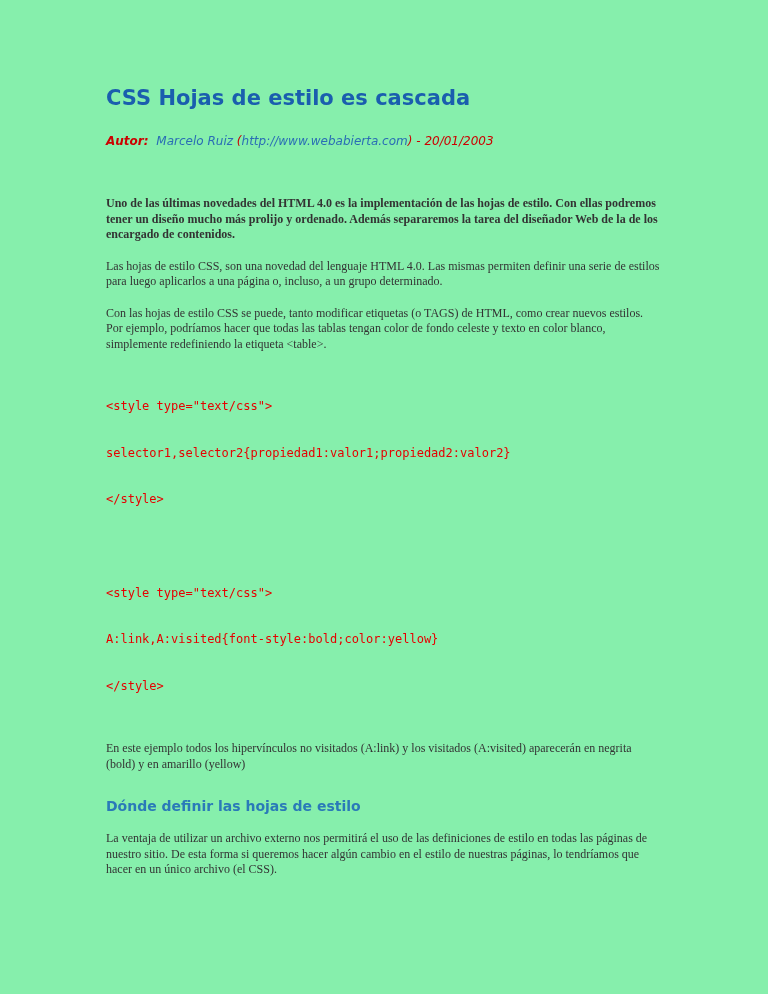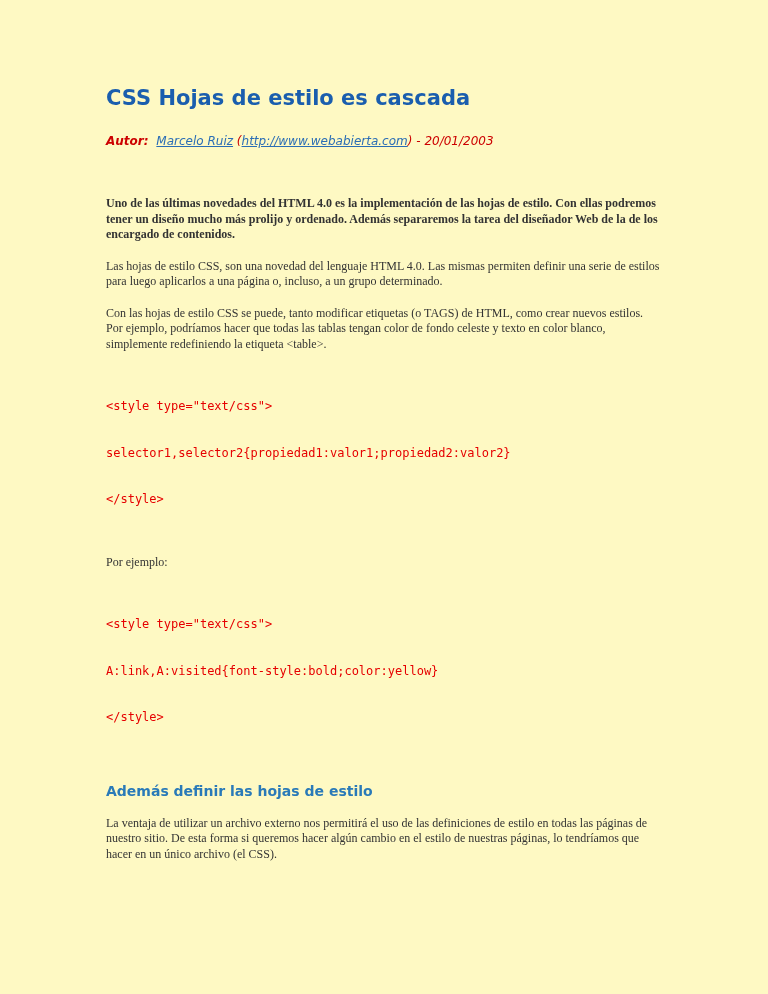--- a/index.html
+++ b/index.html
@@ -4,21 +4,21 @@
 <style>
   * { margin: 0; padding: 0; box-sizing: border-box; }
   html, body { background: #ffffff; }
   body {
     font-family: "DejaVu Sans", "Liberation Sans", sans-serif;
     color: #333333;
   }
   .page {
     width: 768px;
     height: 994px;
-    background: #fef9c3;
+    background: #86efac;
     padding: 86px 106px 40px 106px;
     overflow: hidden;
   }
   .doc-title {
     font-size: 21px;
     font-weight: bold;
     color: #1a5eae;
     margin-bottom: 24px;
     letter-spacing: 0;
   }
@@ -28,21 +28,20 @@
     margin-bottom: 48px;
     color: #cc0000;
   }
   .byline .author-label {
     color: #cc0000;
     font-weight: bold;
     margin-right: 4px;
   }
   .byline a {
     color: #2a6db5;
-    text-decoration: underline;
     cursor: pointer;
   }
   .byline .plain {
     color: #cc0000;
   }
   p.para {
     font-size: 12px;
     line-height: 15.5px;
     margin-bottom: 16px;
     color: #333333;
@@ -86,27 +85,27 @@
 
   <p class="para">Con las hojas de estilo CSS se puede, tanto modificar etiquetas (o TAGS) de HTML, como crear nuevos estilos. Por ejemplo, podríamos hacer que todas las tablas tengan color de fondo celeste y texto en color blanco, simplemente redefiniendo la etiqueta &lt;table&gt;.</p>
 
 
   <div class="code-block">
     <div>&lt;style type="text/css"&gt;</div>
     <div>selector1,selector2{propiedad1:valor1;propiedad2:valor2}</div>
     <div>&lt;/style&gt;</div>
   </div>
 
-  <p class="para">Por ejemplo:</p>
 
   <div class="code-block">
     <div>&lt;style type="text/css"&gt;</div>
     <div>A:link,A:visited{font-style:bold;color:yellow}</div>
     <div>&lt;/style&gt;</div>
   </div>
 
+  <p class="para">En este ejemplo todos los hipervínculos no visitados (A:link) y los visitados (A:visited) aparecerán en negrita (bold) y en amarillo (yellow)</p>
 
-  <h2 class="section-heading">Además definir las hojas de estilo</h2>
+  <h2 class="section-heading">Dónde definir las hojas de estilo</h2>
 
 
   <p class="para">La ventaja de utilizar un archivo externo nos permitirá el uso de las definiciones de estilo en todas las páginas de nuestro sitio. De esta forma si queremos hacer algún cambio en el estilo de nuestras páginas, lo tendríamos que hacer en un único archivo (el CSS).</p>
 
 </div>
 
 </body></html>

